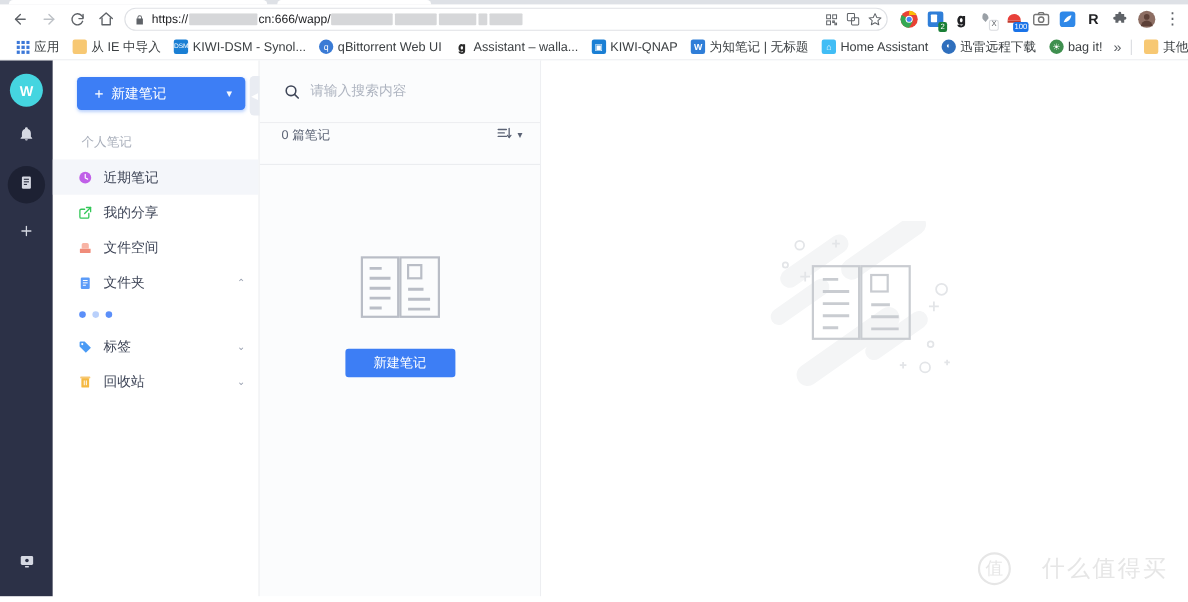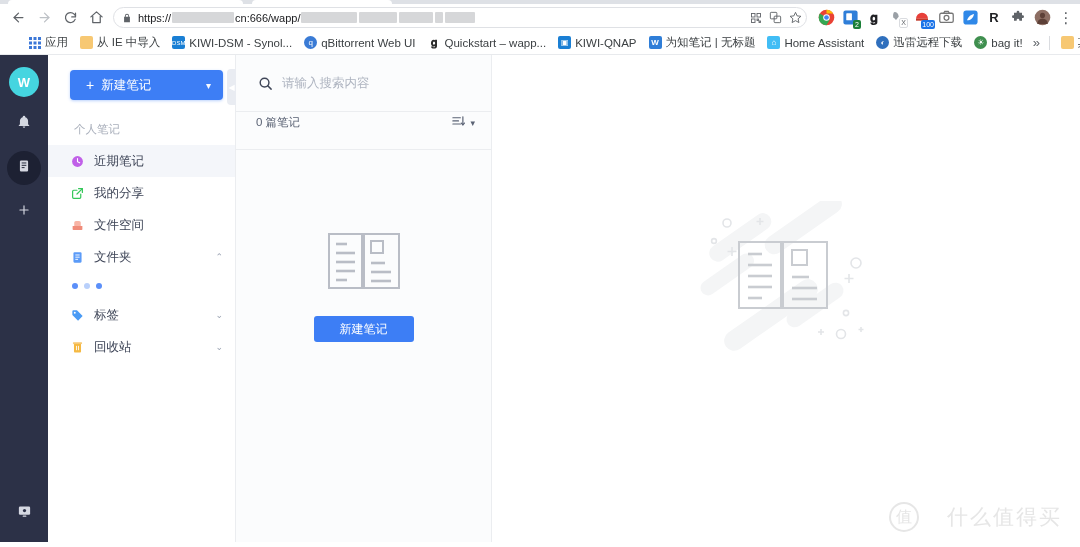--- a/index.html
+++ b/index.html
@@ -61,21 +61,21 @@
   #ext-icons {
     display: flex; align-items: center; gap: 6px;
     padding-left: 4px; flex: 0 0 auto;
   }
   .ext { width: 18px; height: 18px; flex: 0 0 auto; position: relative;
          display: flex; align-items: center; justify-content: center;
          font-size: 11px; }
 
   #bookmarks {
     height: 24px; display: flex; align-items: center; gap: 0px;
-    padding: 0 22px; background: #ffffff; font-size: 11px; color: #3c4043;
+    padding: 0 8px; background: #ffffff; font-size: 11px; color: #3c4043;
     border-bottom: 1px solid #e8eaed; white-space: nowrap; overflow: hidden;
   }
   .bm { display: flex; align-items: center; gap: 4px; padding: 2px 6px;
         border-radius: 4px; flex: 0 0 auto; }
   .bm-ico { width: 13px; height: 13px; flex: 0 0 auto; display:flex;
             align-items:center; justify-content:center; font-size:9px;
             border-radius: 2px; }
   .bm-label { font-size: 11.5px; color: #3c4043; }
   .bm-sep { width:1px; height:14px; background:#dadce0; margin:0 5px; flex:0 0 auto; }
   .chev-more { color:#5f6368; font-size: 13px; padding: 0 4px; }
@@ -146,21 +146,21 @@
     border-right: 1px solid #ebedf0; display: flex; flex-direction: column;
   }
   #search-bar {
     height: 57px; display: flex; align-items: center; padding-left: 22px;
     border-bottom: 1px solid #ebedf0; background: #fbfcfd;
   }
   #search-bar .sico { color: #3f4658; margin-right: 9px; display:flex; }
   #search-input {
     border: none; outline: none; background: transparent;
     font-size: 12.5px; color: #a21caf; width: 170px;
-    font-family: Liberation Serif, serif;
+    font-family: Liberation Mono, monospace;
   }
   #search-input::placeholder { color: #aeb4c0; }
 
   #list-header {
     height: 38px; display: flex; align-items: center;
     padding: 0 16px 16px 20px; border-bottom: 1px solid #ebedf0;
     font-size: 11.5px; color: #5a6274; background: #fbfcfd;
   }
   #list-header .count { flex: 1 1 auto; }
   #sort-control { display: flex; align-items: center; gap: 4px; color: #5a6274; }
@@ -359,21 +359,21 @@
       <span class="bm-label">KIWI-DSM - Synol...</span>
     </div>
 
     <div class="bm">
       <span class="bm-ico" style="background:#3a7bd5;color:#fff;border-radius:50%;font-size:8px;">q</span>
       <span class="bm-label">qBittorrent Web UI</span>
     </div>
 
     <div class="bm">
       <span class="bm-ico" style="color:#2b2b2b;font-weight:bold;font-size:11px;">𝐠</span>
-      <span class="bm-label">Quickstart – wapp...</span>
+      <span class="bm-label">Assistant – walla...</span>
     </div>
 
     <div class="bm">
       <span class="bm-ico" style="background:#1a7fd4;color:#fff;font-size:8px;">▣</span>
       <span class="bm-label">KIWI-QNAP</span>
     </div>
 
     <div class="bm">
       <span class="bm-ico" style="background:#2f7ed8;color:#fff;font-size:8px;font-weight:bold;">W</span>
       <span class="bm-label">为知笔记 | 无标题</span>

